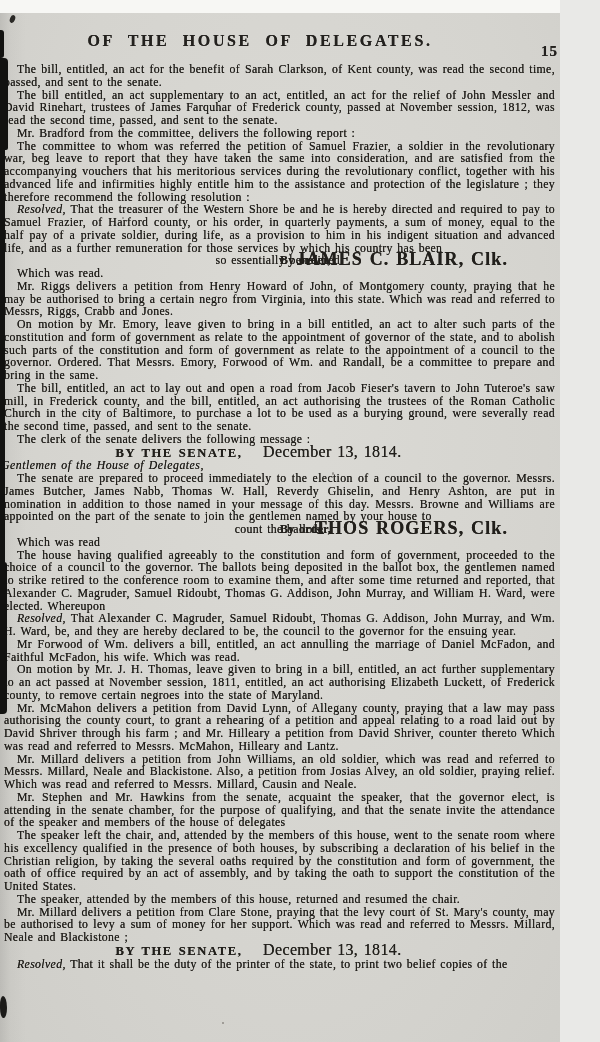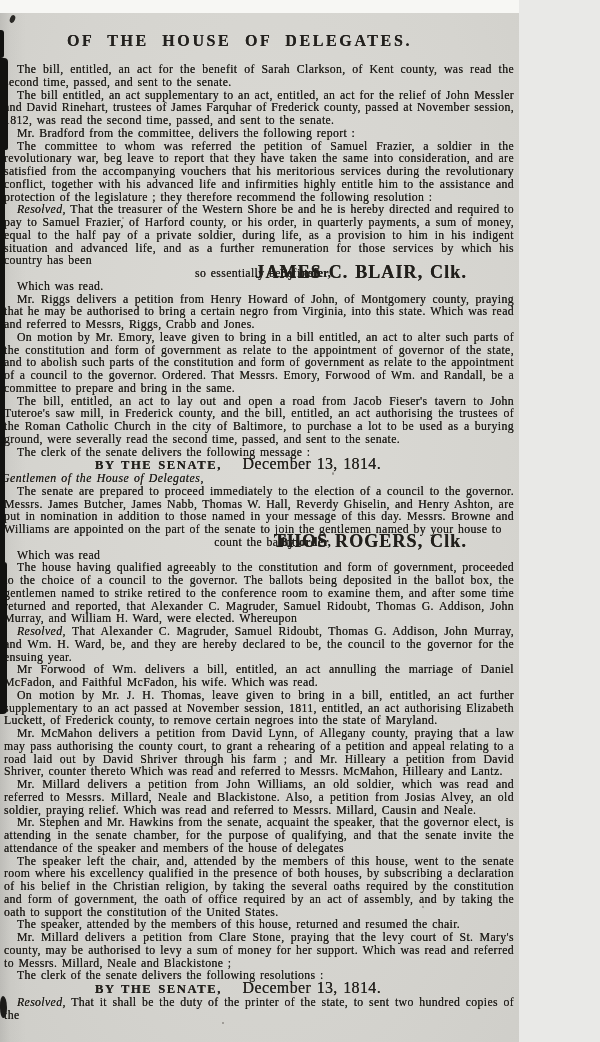--- a/index.html
+++ b/index.html
@@ -1,17 +1,17 @@
 <!DOCTYPE html>
 <html><head>
 <meta charset="utf-8">
 <style>
   html,body{margin:0;padding:0;background:#e9e9e7;}
   .scan{
-    position:relative;width:519px;height:1042px;overflow:hidden;
+    position:relative;width:560px;height:1042px;overflow:hidden;
     background:
       radial-gradient(ellipse at 52% 38%, #dbdad5 0%, #d5d4cf 62%, #cfcec9 100%);
     font-family:"Liberation Serif","DejaVu Serif",serif;
   }
   .top-strip{position:absolute;top:0;left:0;width:600px;height:13px;background:#f7f7f4;}
   .page{position:absolute;top:13px;left:0;right:0;bottom:0;
     background:linear-gradient(90deg, rgba(20,20,18,0.10) 0px, rgba(20,20,18,0.03) 10px, rgba(0,0,0,0) 26px);}
   .header{position:relative;margin-top:19px;height:24px;}
   .title{
     position:absolute;left:0;right:40px;text-align:center;
@@ -84,23 +84,22 @@
         <div class="para body">The house having qualified agreeably to the constitution and form of government, proceeded to the choice of a council to the governor.  The ballots being deposited in the ballot box, the gentlemen named to strike retired to the conference room to examine them, and after some time returned and reported, that Alexander C. Magruder, Samuel Ridoubt, Thomas G. Addison, John Murray, and William H. Ward, were elected.  Whereupon</div>
         <div class="para body"><span class="lead">Resolved,</span><span>That Alexander C. Magruder, Samuel Ridoubt, Thomas G. Addison, John Murray, and Wm. H. Ward, be, and they are hereby declared to be, the council to the governor for the ensuing year.</span></div>
         <div class="para body">Mr Forwood of Wm. delivers a bill, entitled, an act annulling the marriage of Daniel McFadon, and Faithful McFadon, his wife.  Which was read.</div>
         <div class="para body">On motion by Mr. J. H. Thomas, leave given to bring in a bill, entitled, an act further supplementary to an act passed at November session, 1811, entitled, an act authorising Elizabeth Luckett, of Frederick county, to remove certain negroes into the state of Maryland.</div>
         <div class="para body">Mr. McMahon delivers a petition from David Lynn, of Allegany county, praying that a law may pass authorising the county court, to grant a rehearing of a petition and appeal relating to a road laid out by David Shriver through his farm ; and Mr. Hilleary a petition from David Shriver, counter thereto   Which was read and referred to Messrs. McMahon, Hilleary and Lantz.</div>
         <div class="para body">Mr. Millard delivers a petition from John Williams, an old soldier, which was read and referred to Messrs. Millard, Neale and Blackistone.  Also, a petition from Josias Alvey, an old soldier, praying relief.  Which was read and referred to Messrs. Millard, Causin and Neale.</div>
         <div class="para body">Mr. Stephen and Mr. Hawkins from the senate, acquaint the speaker, that the governor elect, is attending in the senate chamber, for the purpose of qualifying, and that the senate invite the attendance of the speaker and members of the house of delegates</div>
         <div class="para body">The speaker left the chair, and, attended by the members of this house, went to the senate room where his excellency qualified in the presence of both houses, by subscribing a declaration of his belief in the Christian religion, by taking the several oaths required by the constitution and form of government, the oath of office required by an act of assembly, and by taking the oath to support the constitution of the United States.</div>
         <div class="para body">The speaker, attended by the members of this house, returned and resumed the chair.</div>
         <div class="para body">Mr. Millard delivers a petition from Clare Stone, praying that the levy court of St. Mary's county, may be authorised to levy a sum of money for her support.  Which was read and referred to Messrs. Millard, Neale and Blackistone ;</div>
-        <div class="para body">The clerk of the senate delivers the following resolutions :</div>
         <div class="para dateline"><span class="dl-caps">BY THE SENATE,</span> <span class="dl-rest">December 13, 1814.</span></div>
-        <div class="para body"><span class="lead">Resolved,</span><span>That it shall be the duty of the printer of the state, to sent two hundred copies of the</span></div>
+        <div class="para body"><span class="lead">Resolved,</span><span>That it shall be the duty of the printer of the state, to print two belief copies of the</span></div>
       </div>
   </div>
 
   <div class="edge edge1"></div>
   <div class="edge edge2"></div>
   <div class="edge edge3"></div>
   <div class="edge edge4"></div>
   <div class="corner-dot"></div>
   <div class="bottom-squiggle"></div>
   <div class="speck" style="left:122px;top:217px;width:2px;height:2px;"></div>

